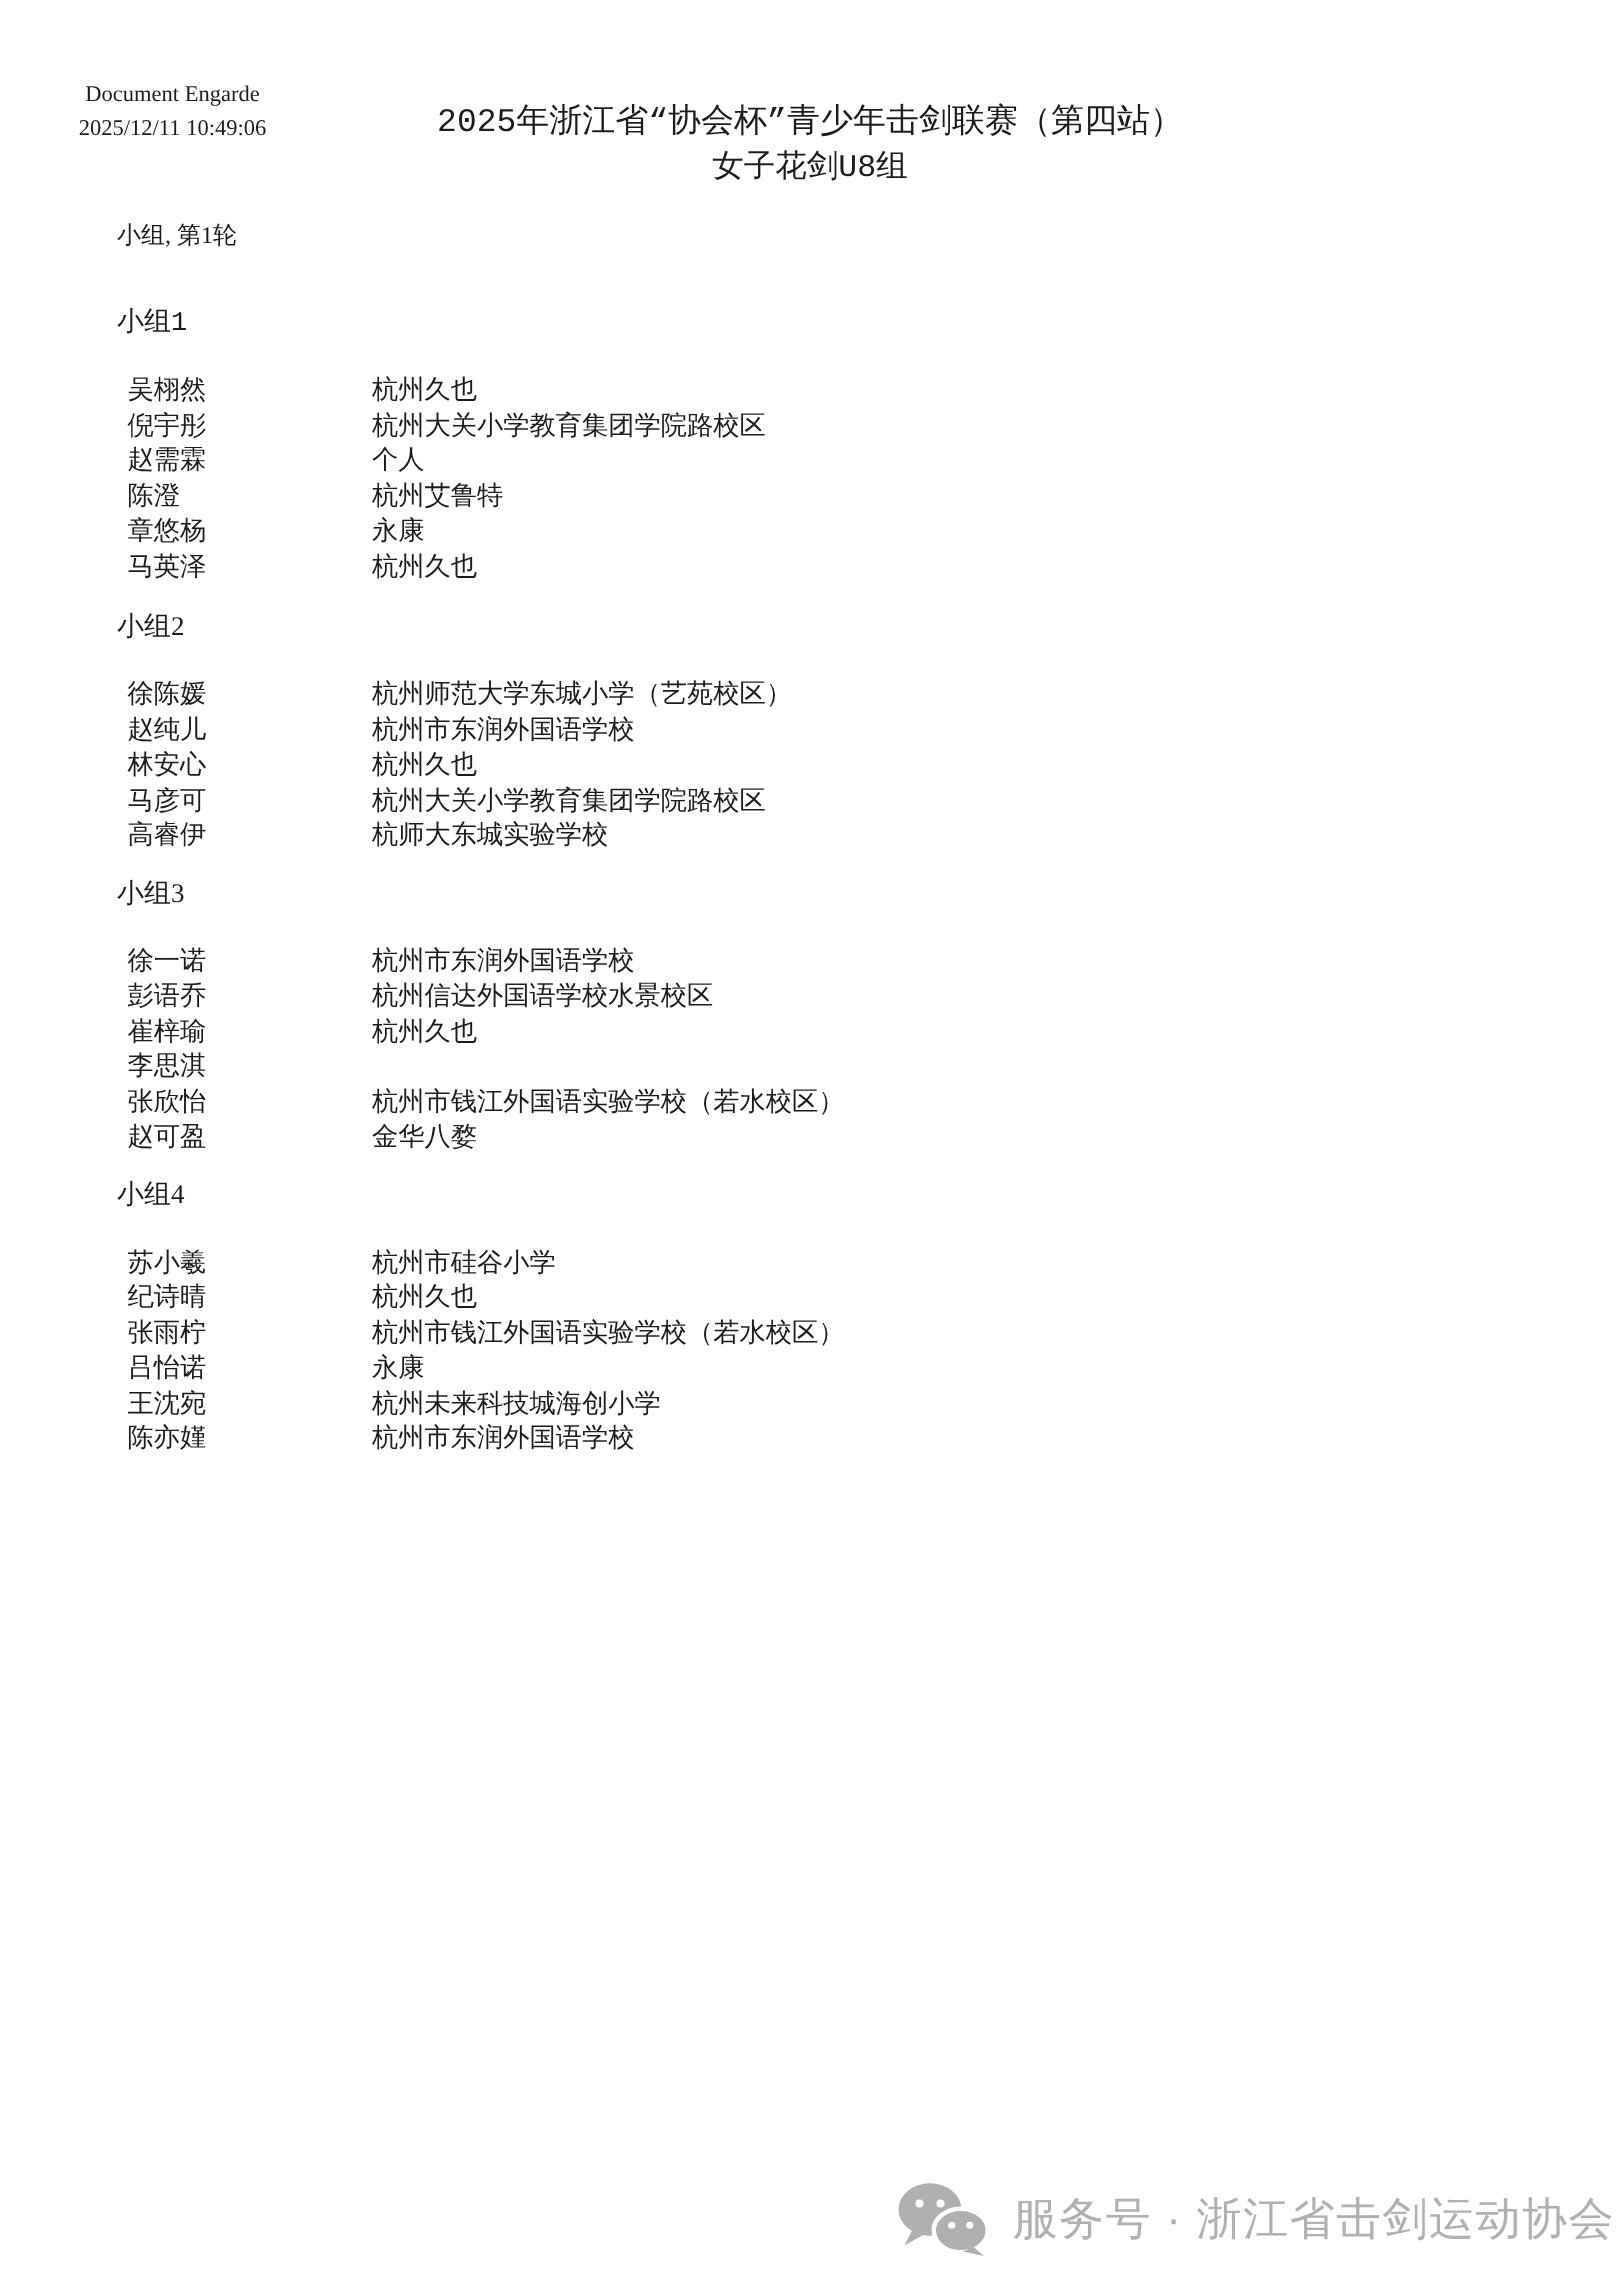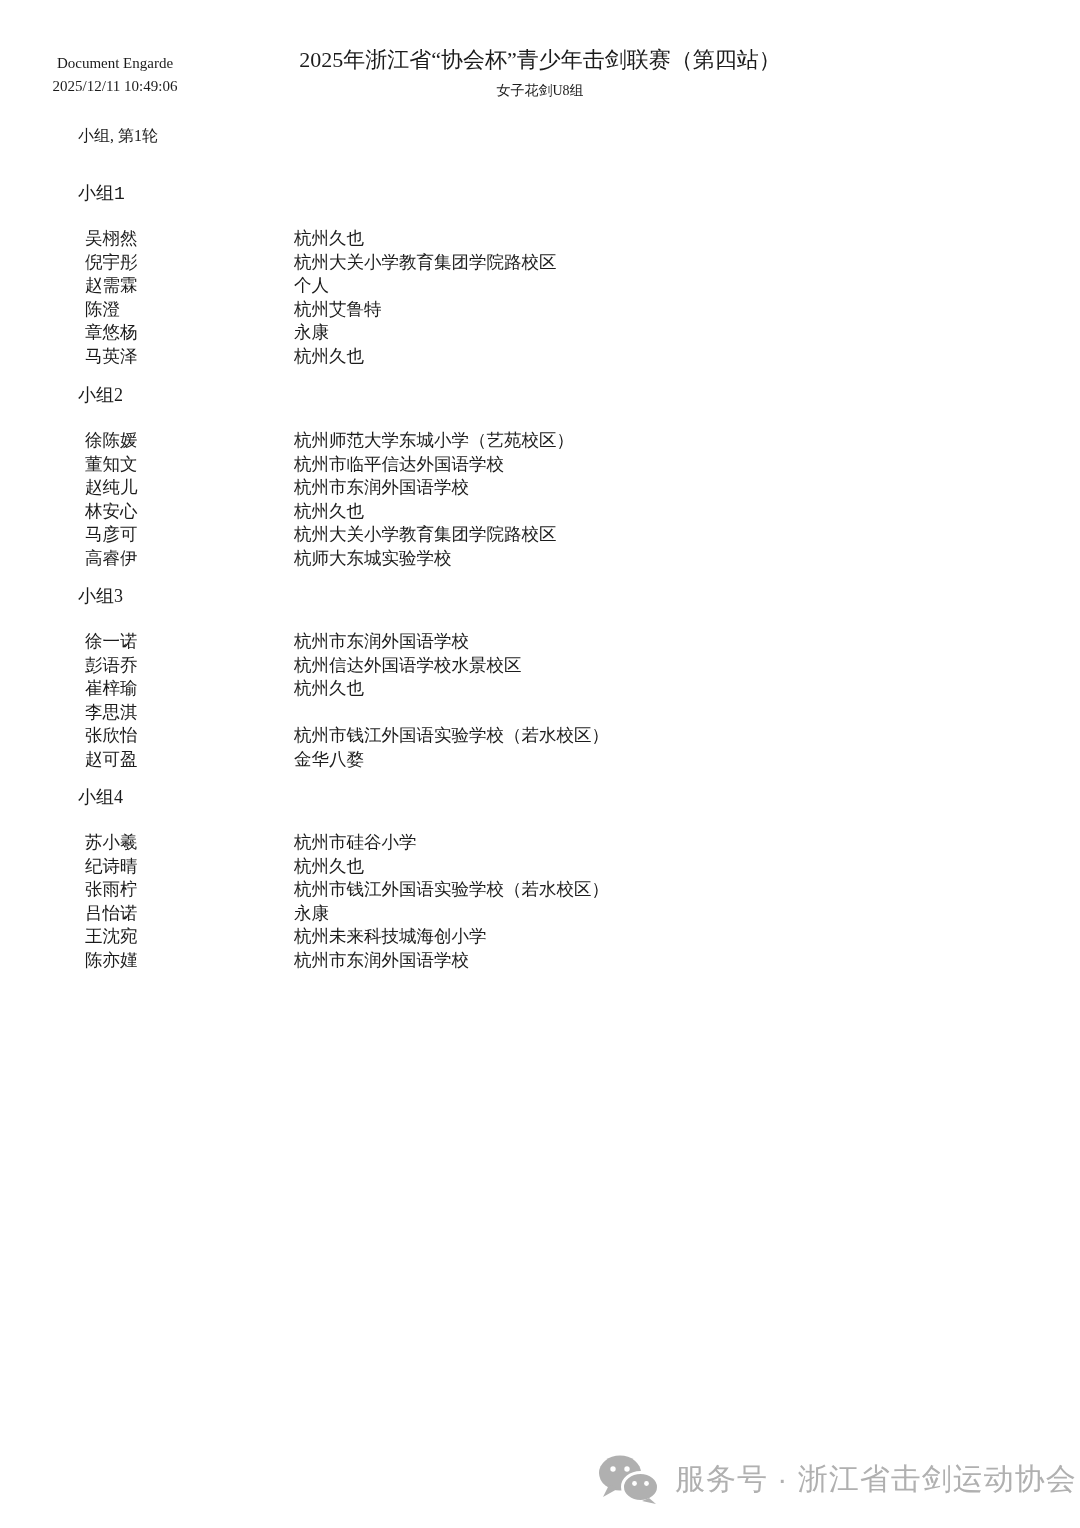--- a/index.html
+++ b/index.html
@@ -19,29 +19,30 @@
     top:52px;
     width:150px;
     text-align:center;
     font-size:15px;
     line-height:23px;
     white-space:nowrap;
     font-family:Liberation Serif, serif;
   }
   
   .title-block{
-    padding-top:46px;
+    padding-top:68px;
     text-align:center;
+    font-family:Liberation Mono, monospace;
   }
   .title-line1{
     font-size:22px;
     line-height:28px;
   }
   .title-line2{
-    font-size:14px;
+    font-size:21px;
     line-height:30px;
     margin-top:2px;
   }
   .content{
     margin-left:78px;
     margin-right:40px;
   }
   .section-heading{
     margin-top:17px;
     font-size:16px;
@@ -62,21 +63,20 @@
   }
   .row .name{
     width:163px;
     padding-left:7px;
     flex:0 0 auto;
     white-space:nowrap;
   }
   .row .club{
     flex:1 1 auto;
     white-space:nowrap;
-    margin-left:46px;
   }
   
   .footer{
     position:absolute;
     left:597px;
     top:1454px;
     display:flex;
     align-items:center;
     gap:14px;
     color:#b0b0b0;
@@ -135,24 +135,20 @@
           </div>
         </div>
         <div class="group">
           <div class="group-label">小组2</div>
           <div class="group-rows">
             <div class="row">
               <span class="name">徐陈媛</span>
               <span class="club">杭州师范大学东城小学（艺苑校区）</span>
             </div>
             <div class="row">
-              <span class="name">董知文</span>
-              <span class="club">杭州市临平信达外国语学校</span>
-            </div>
-            <div class="row">
               <span class="name">赵纯儿</span>
               <span class="club">杭州市东润外国语学校</span>
             </div>
             <div class="row">
               <span class="name">林安心</span>
               <span class="club">杭州久也</span>
             </div>
             <div class="row">
               <span class="name">马彦可</span>
               <span class="club">杭州大关小学教育集团学院路校区</span>

